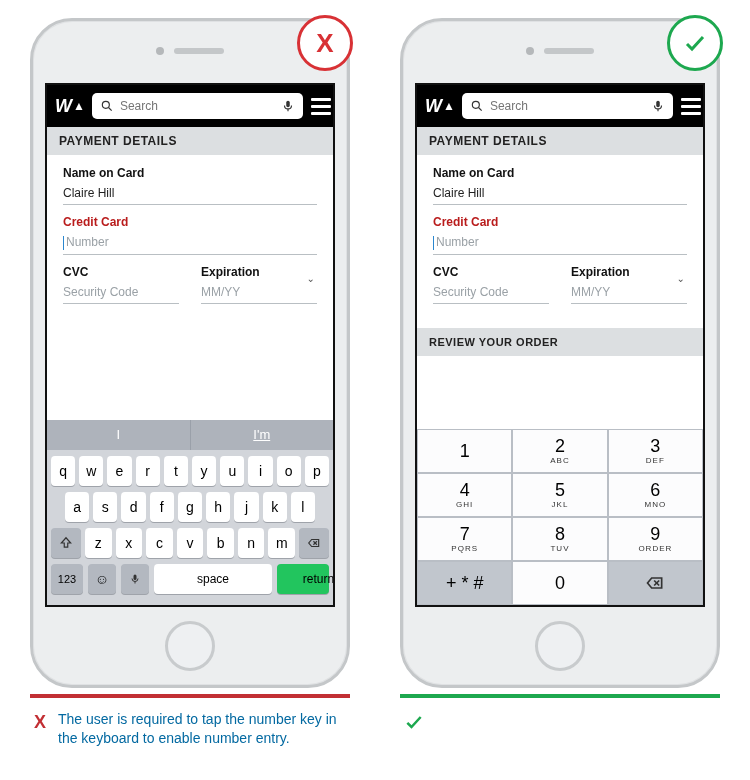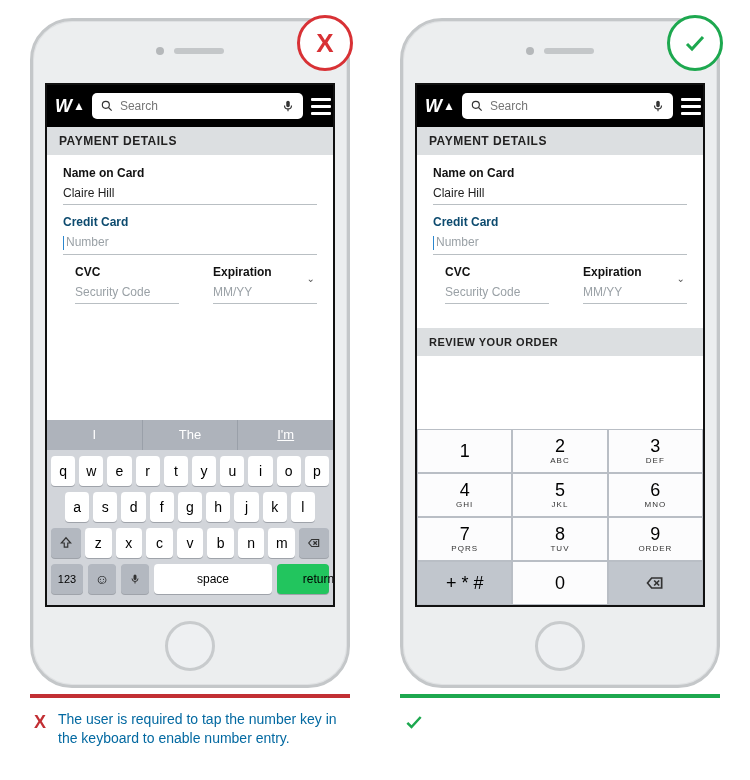--- a/index.html
+++ b/index.html
@@ -45,25 +45,25 @@
   .searchbox input { border:none; outline:none; flex:1; font-size:12px; background:transparent; }
   .search-icon, .mic-icon { width:14px; height:14px; }
   .menu-btn { width:26px; height:26px; display:flex; flex-direction:column; justify-content:center; gap:4px; align-items:center; }
   .menu-btn span { width:20px; height:3px; background:#fff; border-radius:1px; }
 
   .section-title { background:#dcdfe1; padding:7px 12px; font-weight:800; font-size:12px; letter-spacing:0.5px; color:#222; font-family: Arial, sans-serif; }
 
   .form { padding:1px 16px 6px 16px; background:#fff; }
   .field { margin-top:10px; }
   .field-label { font-weight:800; font-size:12px; color:#111; font-family: Arial, sans-serif; }
-  .field-label.accent { color:#0c4a6e; }
+  .field-label.accent { color:#b91c1c; }
   .field-value, .field-input { font-size:12px; color:#222; padding:6px 0 4px 0; border:none; outline:none; border-bottom:1px solid #b9bfc3; width:100%; background:transparent; font-family: Arial, sans-serif; }
   .field-input::placeholder { color:#9aa1a6; }
   .row { display:flex; gap:22px; }
-  .row .field { flex:1;margin-left:12px; }
+  .row .field { flex:1; }
   .select-wrap { position:relative; }
   .chev { position:absolute; right:2px; top:8px; font-size:10px; color:#555; }
 
   .caret { border-left:1.5px solid #2a87d0; height:14px; display:inline-block; vertical-align:middle; margin-right:2px; }
 
   
   .kbwrap { position:absolute; left:0; right:0; bottom:0; }
   .predict { display:flex; background:#aeb3bb; height:30px; }
   .predict div { flex:1; text-align:center; color:#fff; font-size:13px; line-height:30px; border-right:1px solid #9aa0a9; }
   .predict div:last-child { border-right:none;text-decoration:underline; }
@@ -160,21 +160,20 @@
               <div class="field-label">Expiration</div>
               <input class="field-input" placeholder="MM/YY" style="">
               <span class="chev">⌄</span>
             </div>
           </div>
         </div>
 
         <div class="kbwrap">
           <div class="predict">
             <div>I</div>
-            <div>The</div>
             <div>I'm</div>
           </div>
           <div class="qkb">
             <div class="krow" id="qr1">
                 <div class="key">q</div>
                 <div class="key">w</div>
                 <div class="key">e</div>
                 <div class="key">r</div>
                 <div class="key">t</div>
                 <div class="key">y</div>

